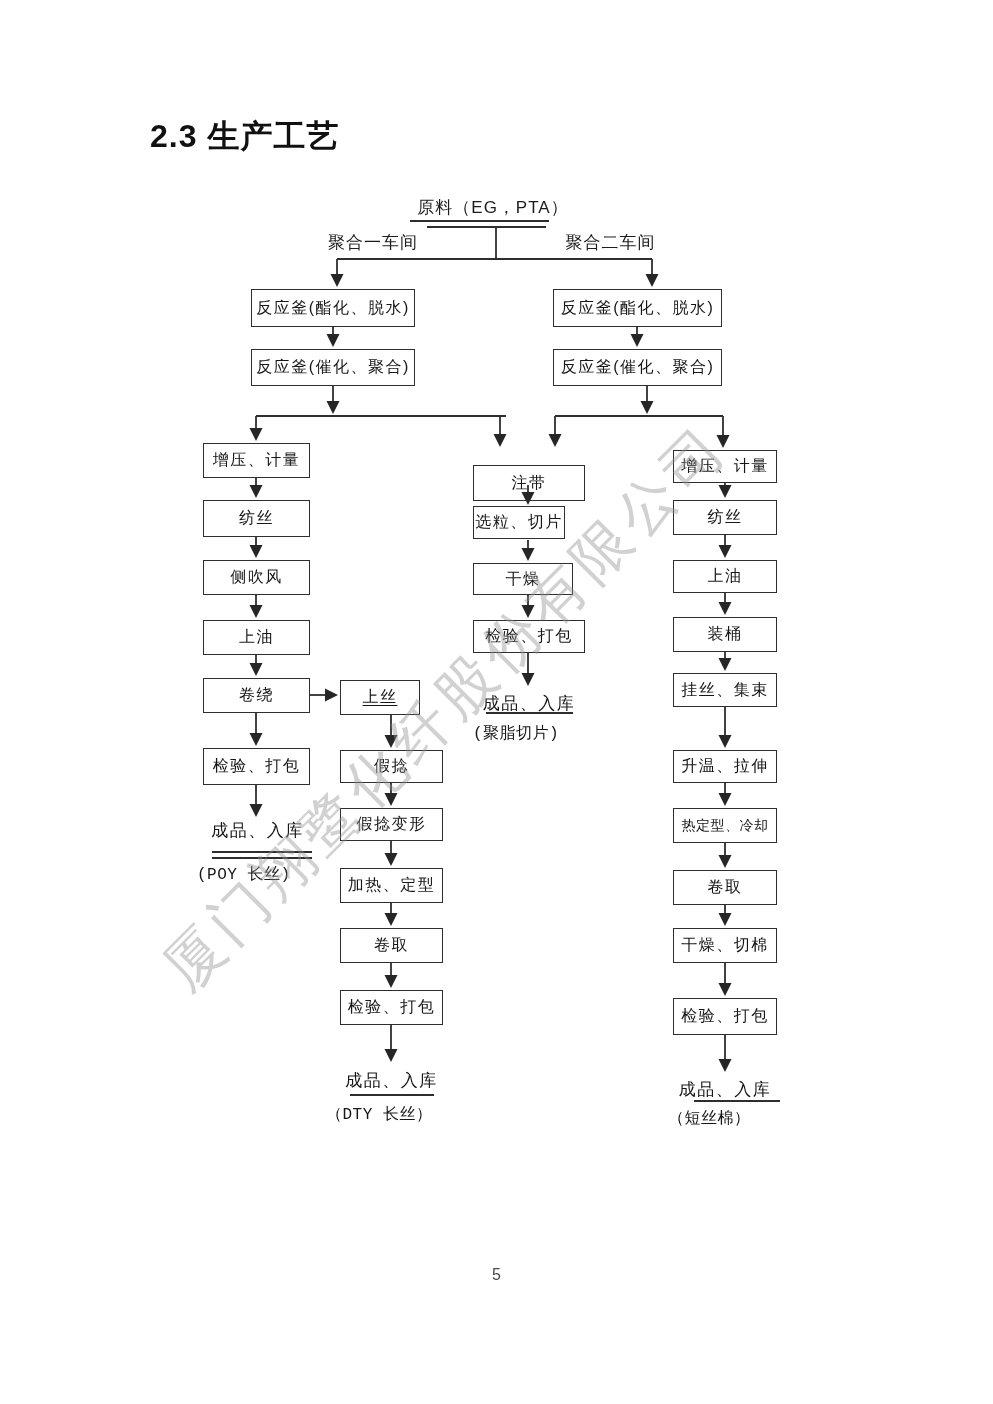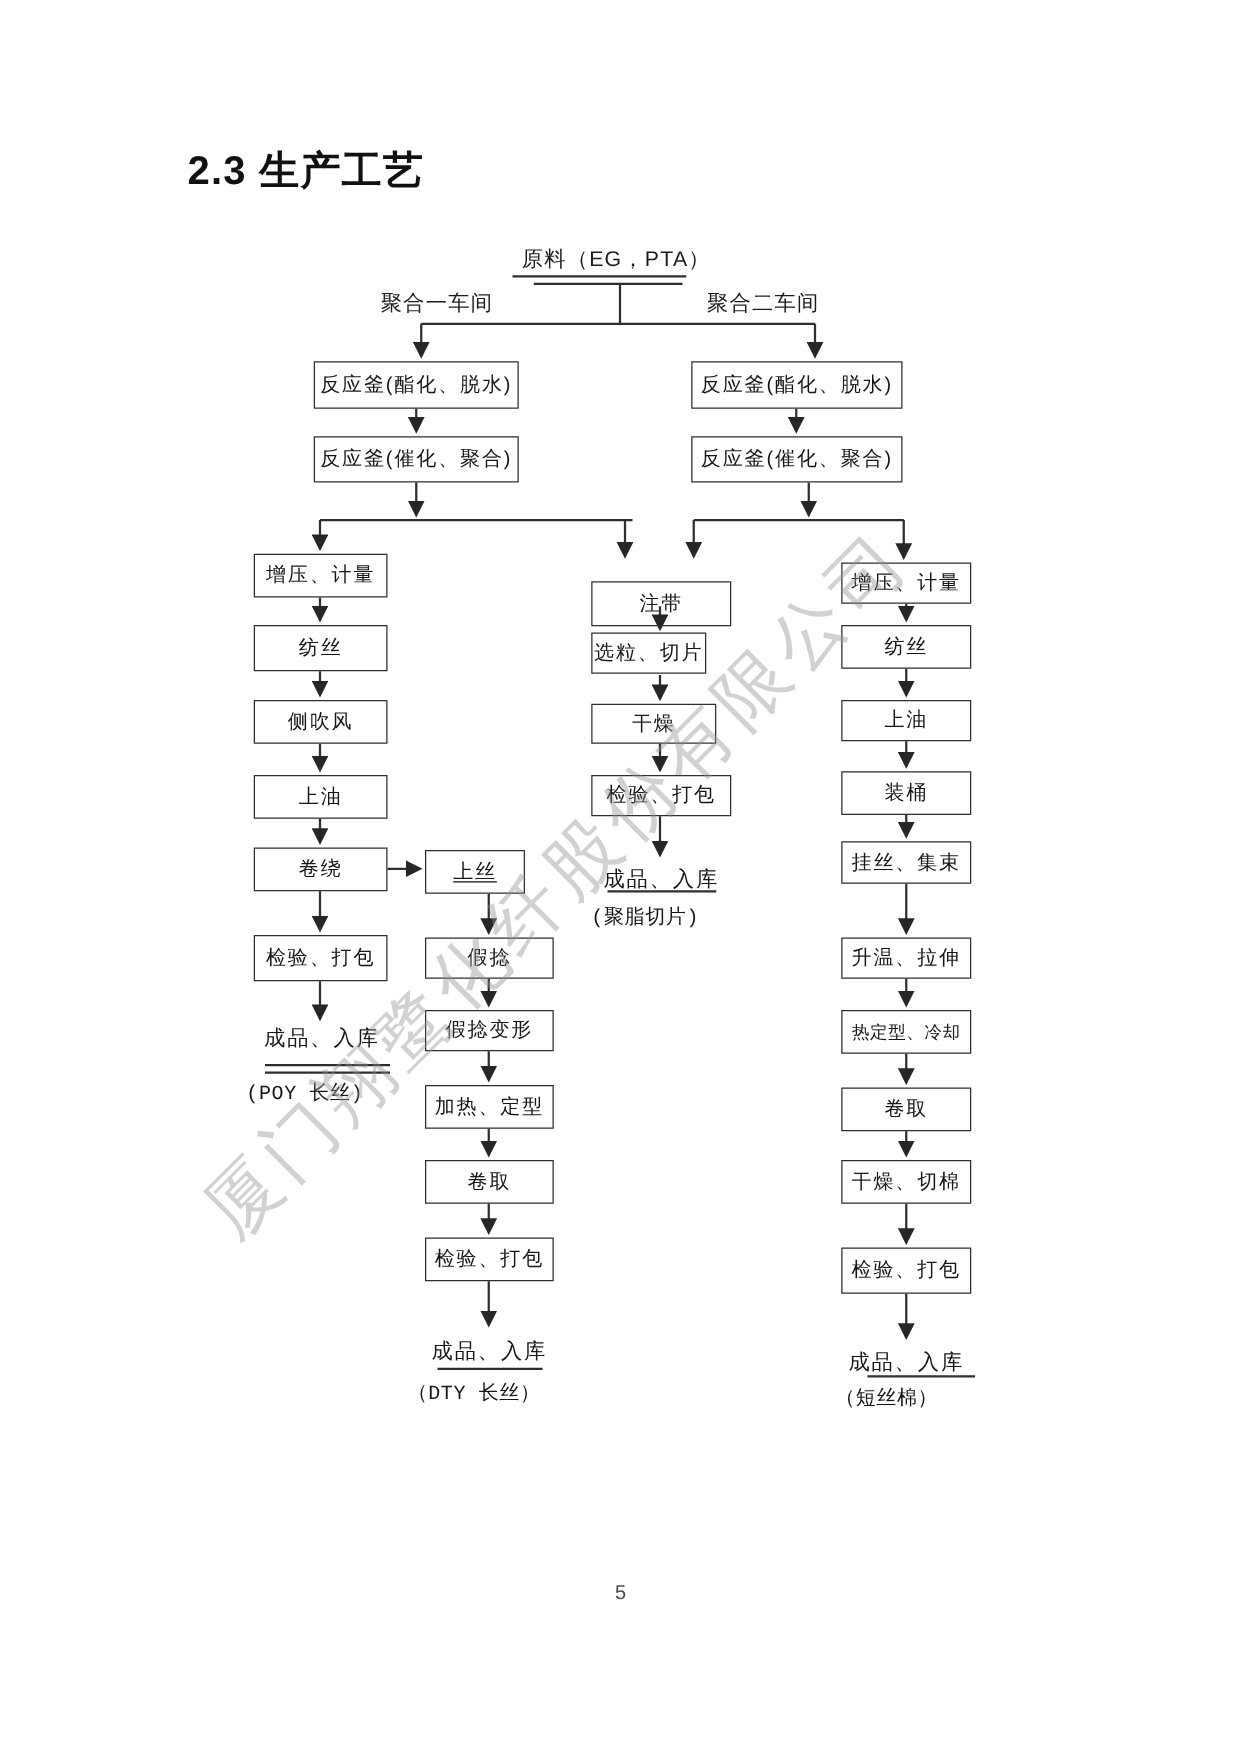--- a/index.html
+++ b/index.html
@@ -114,21 +114,21 @@
 
       <line x1="212" y1="852" x2="312" y2="852"></line>
       <line x1="212" y1="858" x2="312" y2="858"></line>
       <line x1="350" y1="1095" x2="434" y2="1095"></line>
       <line x1="486" y1="713" x2="573" y2="713"></line>
       <line x1="694" y1="1101" x2="780" y2="1101"></line>
     </g>
   </svg>
 
   <div class="flabel" style="left:408px;top:196px;width:170px;">原料（EG，PTA）</div>
-  <div class="flabel" style="left:292px;top:231px;width:115px;">聚合一车间</div>
+  <div class="flabel" style="left:303px;top:231px;width:115px;text-align:right;">聚合一车间</div>
   <div class="flabel" style="left:553px;top:231px;width:115px;">聚合二车间</div>
 
   <div class="fbox" style="left:251px;top:289px;width:164px;height:38px;">反应釜(酯化、脱水)</div>
   <div class="fbox" style="left:251px;top:349px;width:164px;height:37px;">反应釜(催化、聚合)</div>
   <div class="fbox" style="left:553px;top:289px;width:169px;height:38px;">反应釜(酯化、脱水)</div>
   <div class="fbox" style="left:553px;top:349px;width:169px;height:37px;">反应釜(催化、聚合)</div>
 
   <div class="fbox" style="left:203px;top:443px;width:107px;height:35px;">增压、计量</div>
   <div class="fbox" style="left:203px;top:500px;width:107px;height:37px;">纺丝</div>
   <div class="fbox" style="left:203px;top:560px;width:107px;height:35px;">侧吹风</div>

